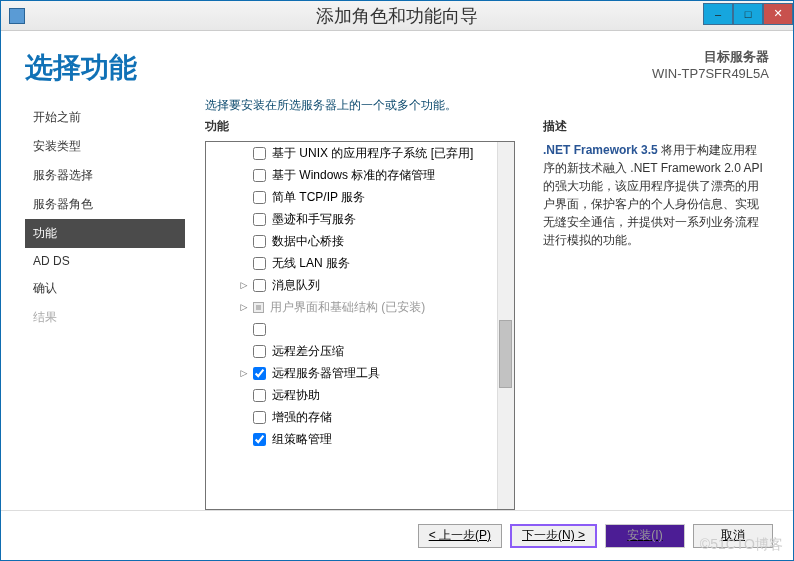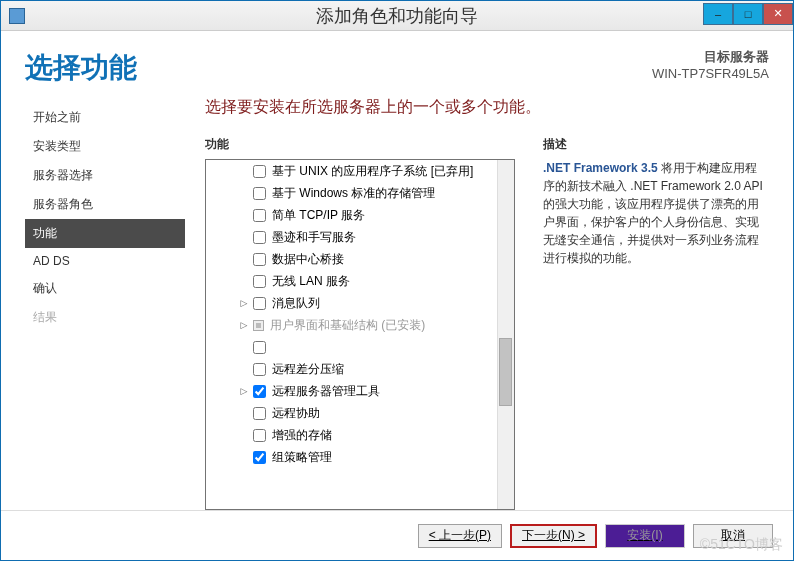--- a/index.html
+++ b/index.html
@@ -13,38 +13,38 @@
 .main { display: flex; flex-direction: column; height: calc(100% - 30px); background: #fff; }
 .header-row { display: flex; align-items: flex-start; padding: 18px 24px 10px 24px; }
 .page-title { font-size: 28px; color: #1071b6; font-weight: 700; flex: 1; }
 .server-info { text-align: right; font-size: 13px; color: #555; line-height: 1.3; }
 .body-row { flex: 1; display: flex; padding: 0 24px 0 24px; overflow: hidden; }
 .sidebar { width: 160px; padding-top: 6px; }
 .step { font-size: 12px; color: #333; padding: 6px 8px; cursor: default; }
 .step.active { background: #4b4b4b; color: #fff; }
 .step.disabled { color: #aaa; }
 .content { flex: 1; display: flex; flex-direction: column; padding-left: 20px; }
-.instruction { font-size: 16px; color: #7f1d1d; margin-bottom: 18px; }
+.instruction { font-size: 12px; color: #0c4a6e; margin-bottom: 4px; }
 .content-panels { flex: 1; display: flex; gap: 20px; overflow: hidden; }
 .features-col { width: 310px; display: flex; flex-direction: column; }
 .col-header { font-size: 12px; color: #333; font-weight: bold; margin-bottom: 6px; }
 .features-box { flex: 1; border: 1px solid #737373; overflow-y: auto; overflow-x: hidden; font-size: 12px; background: #fff; position: relative; padding-left: 25px; }
 .feature-row { display: flex; align-items: center; height: 22px; padding-left: 22px; white-space: nowrap; }
 .expander { width: 10px; text-align: center; color: #666; font-size: 9px; margin-left: -14px; margin-right: 4px; cursor: pointer; }
 .feature-row input[type=checkbox] { margin-right: 6px; width: 13px; height: 13px; }
 .feature-row.installed { color: #999; }
 .feature-row.installed .cb-installed { width: 11px; height: 11px; border: 1px solid #aaa; background: #eee; margin-right: 6px; position: relative; }
 .feature-row.installed .cb-installed::after { content: ""; position: absolute; inset: 2px; background: #bbb; }
 .desc-col { flex: 1; margin-left: 8px; }
 .desc-text { font-size: 12px; color: #333; line-height: 1.5; }
 .desc-text b { color: #295595; }
 .buttons-row { height: 50px; border-top: 1px solid #ddd; display: flex; align-items: center; justify-content: flex-end; padding: 0 20px; gap: 8px; text-decoration: underline; }
 .btn { min-width: 80px; height: 24px; font-size: 12px; background: #f0f0f0; border: 1px solid #a0a0a0; cursor: pointer; padding: 0 10px; }
 .btn:disabled { color: #999; border-color: #ccc; background: #4c1d95; }
-.btn.default { border: 2px solid #b91c1c; }
+.btn.default { border: 2px solid #8b5cf6; }
 .scroll-ind { position: absolute; right: 0; top: 0; bottom: 0; width: 17px; background: #f0f0f0; border-left: 1px solid #ddd; }
 .scroll-thumb { position: absolute; right: 2px; top: 178px; width: 13px; height: 68px; background: #c2c2c2; border: 1px solid #a8a8a8; }
 .watermark { position: absolute; right: 10px; bottom: 6px; font-size: 14px; color: #ccc; }
 </style>
 </head>
 <body>
 
 <div class="titlebar">
   <div class="titlebar-icon"></div>
   <div class="titlebar-title">添加角色和功能向导</div>

